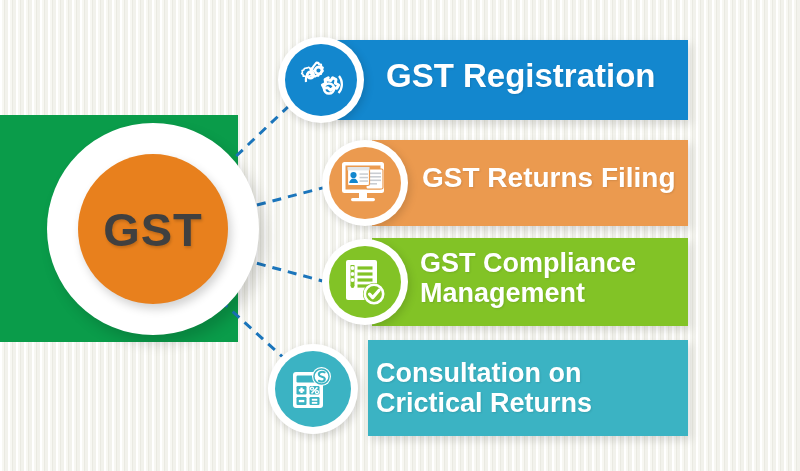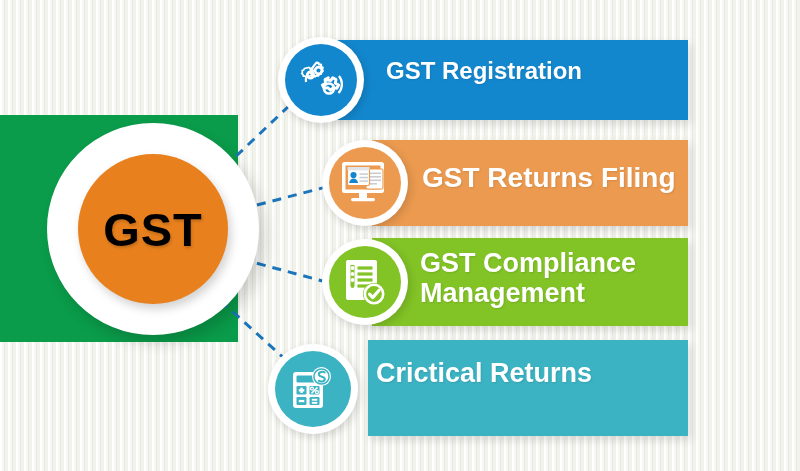--- a/index.html
+++ b/index.html
@@ -46,21 +46,21 @@
   .hub-core {
     position: absolute;
     left: 31px; top: 31px;
     width: 150px; height: 150px;
     border-radius: 50%;
     background: #e8801d;
     box-shadow: 3px 5px 10px rgba(0,0,0,0.18);
     display: flex; align-items: center; justify-content: center;
   }
   .hub-core span {
-    color: #000000;
+    color: #404040;
     font-size: 47px;
     font-weight: bold;
     letter-spacing: 1px;
     line-height: 1;
     text-shadow: 1px 2px 3px rgba(0,0,0,0.18);
   }
 
   
   .connectors {
     position: absolute;
@@ -102,21 +102,21 @@
     font-weight: bold;
     line-height: 1.12;
     text-shadow: 1px 1px 2px rgba(0,0,0,0.10);
   }
 
   
   #row1 { left: 278px; top: 40px;  width: 410px; height: 80px; }
   #row1 .bar   { left: 57px;  width: 353px; background: #1387ce; }
   #row1 .badge { left: 0px;  top: -3px; width: 86px; height: 86px; }
   #row1 .badge-inner { width: 72px; height: 72px; background: #1387ce; }
-  #row1 .label { left: 108px; top: 18px; font-size: 24px; }
+  #row1 .label { left: 108px; top: 18px; font-size: 33px; }
 
   #row2 { left: 322px; top: 140px; width: 366px; height: 86px; }
   #row2 .bar   { left: 50px; width: 316px; background: #eb9a4f; }
   #row2 .badge { left: 0px; top: 0px; width: 86px; height: 86px; }
   #row2 .badge-inner { width: 72px; height: 72px; background: #eb9a4f; }
   #row2 .label { left: 100px; top: 22px; font-size: 28px; }
 
   #row3 { left: 322px; top: 238px; width: 366px; height: 88px; }
   #row3 .bar   { left: 50px; width: 316px; background: #82c326; }
   #row3 .badge { left: 0px; top: 1px; width: 86px; height: 86px; }
@@ -238,20 +238,21 @@
           <circle cx="33" cy="37" r="9.2" fill="none" stroke="#ffffff" stroke-width="2.6"></circle>
           <path d="M28.5 37.2 l3.2 3.4 6.4 -7.4" fill="none" stroke="#ffffff" stroke-width="3.2" stroke-linecap="round" stroke-linejoin="round"></path>
         </svg>
       </div>
     </div>
   </div>
 
   <div class="row" id="row4">
     <div class="bar"></div>
     <div class="label">
+      <div>Consultation on</div>
       <div>Crictical Returns</div>
     </div>
     <div class="badge">
       <div class="badge-inner">
         <svg class="icon-svg" width="50" height="50" viewBox="0 0 50 50">
 
           <rect x="5" y="8" width="30" height="36" rx="3" fill="#ffffff"></rect>
 
           <rect x="8.5" y="11.5" width="23" height="7" rx="1.2" fill="#3bb3c3"></rect>
 

